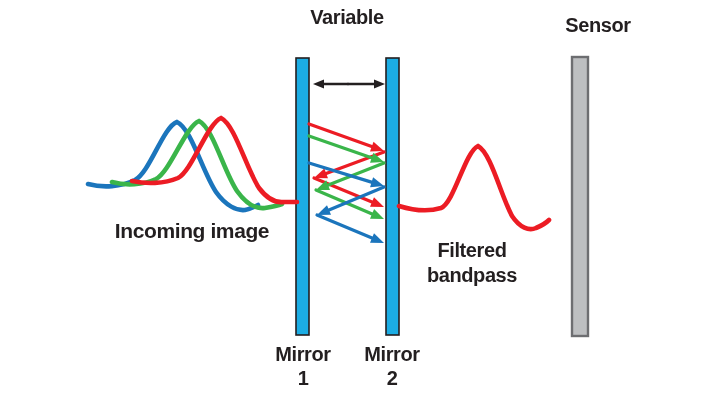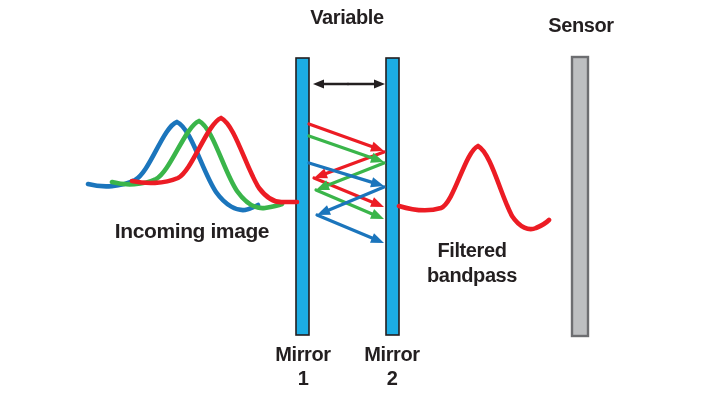--- a/index.html
+++ b/index.html
@@ -65,21 +65,21 @@
         <polygon points="317,215 326.9896130390814,205.1894122841996 330.9997802805765,214.78516961206276" fill="#1B75BC"></polygon>
         <line x1="317" y1="215" x2="377.40291683709404" y2="240.24301002147214" stroke="#1B75BC" stroke-width="3.2" stroke-linecap="round"></line>
         <polygon points="384,243 370.0002197194235,242.78516961206276 374.0103869609186,233.1894122841996" fill="#1B75BC"></polygon>
       </g>
     </svg>
 
   <div class="label lbl-20" style="left:287px;top:5px;width:120px;text-align:center;">
     <div>Variable</div>
   </div>
 
-  <div class="label lbl-20" style="left:521px;top:13px;width:120px;">Sensor</div>
+  <div class="label lbl-20" style="left:538px;top:13px;width:120px;">Sensor</div>
 
   <div class="label lbl-21" style="left:92px;top:218px;width:200px;">Incoming image</div>
 
   <div class="label lbl-20" style="left:411px;top:238px;width:122px;">
     <div>Filtered</div>
     <div>bandpass</div>
   </div>
 
   <div class="label lbl-20" style="left:253px;top:342px;width:100px;line-height:24px;">
     <div>Mirror</div>

